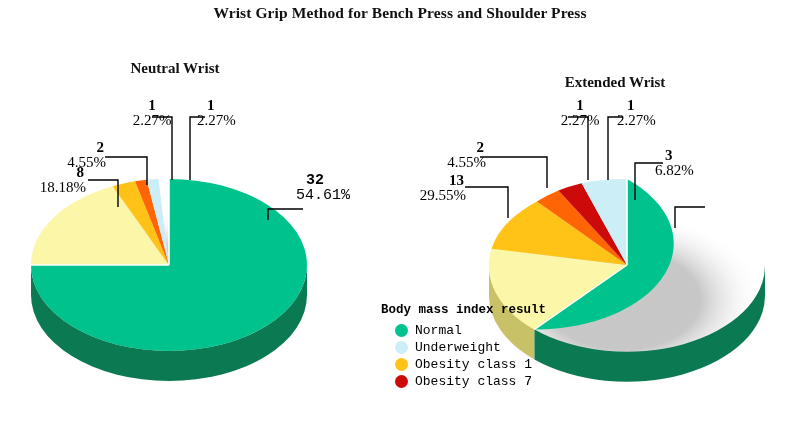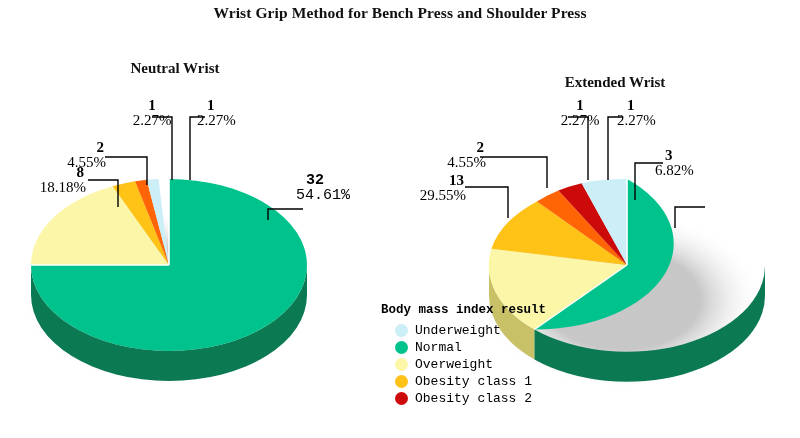--- a/index.html
+++ b/index.html
@@ -228,34 +228,30 @@
   </div>
   <div class="callout lft" id="r-und" style="left:655px;top:148px;width:80px;">
     <span class="n">3</span>
     <span class="p">6.82%</span>
   </div>
 
   <div id="legend">
     <div id="legend-title">Body mass index result</div>
 
     <div class="legend-item">
+      <span class="legend-swatch" style="background:#00C28C"></span>
+      <span class="legend-label">Normal</span>
+    </div>
+    <div class="legend-item">
       <span class="legend-swatch" style="background:#CCEEF7"></span>
       <span class="legend-label">Underweight</span>
     </div>
     <div class="legend-item">
-      <span class="legend-swatch" style="background:#00C28C"></span>
-      <span class="legend-label">Normal</span>
-    </div>
-    <div class="legend-item">
-      <span class="legend-swatch" style="background:#FCF6A8"></span>
-      <span class="legend-label">Overweight</span>
-    </div>
-    <div class="legend-item">
       <span class="legend-swatch" style="background:#FFC217"></span>
       <span class="legend-label">Obesity class 1</span>
     </div>
     <div class="legend-item">
       <span class="legend-swatch" style="background:#CC0A0A"></span>
-      <span class="legend-label">Obesity class 2</span>
+      <span class="legend-label">Obesity class 7</span>
     </div>
   </div>
 
 </div>
 
 </body></html>

